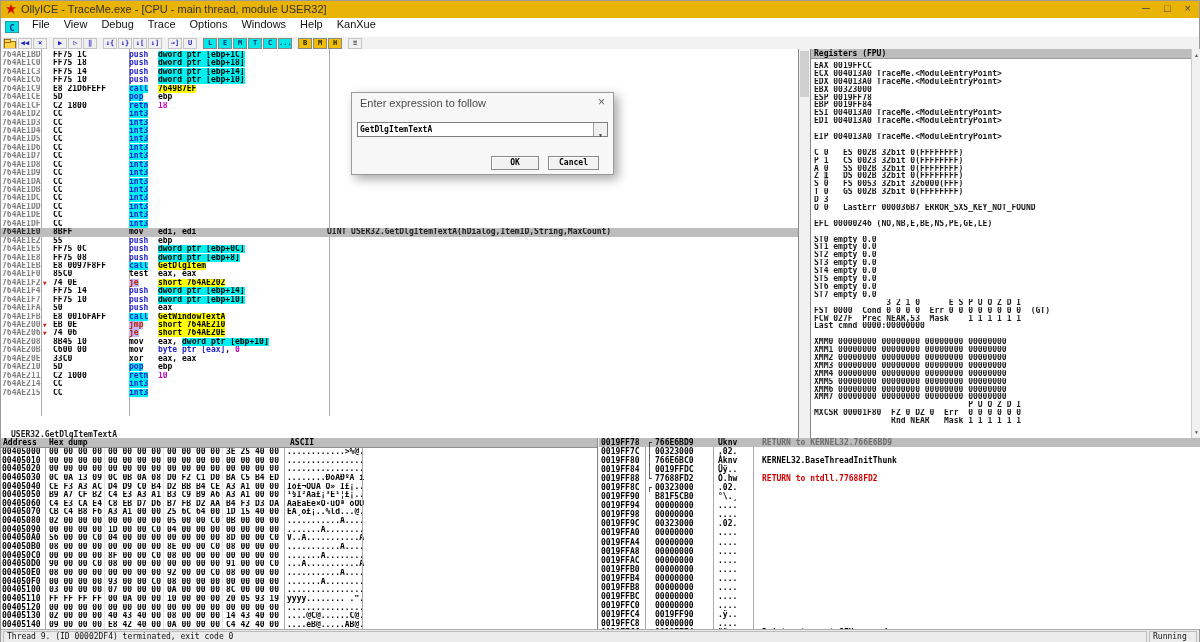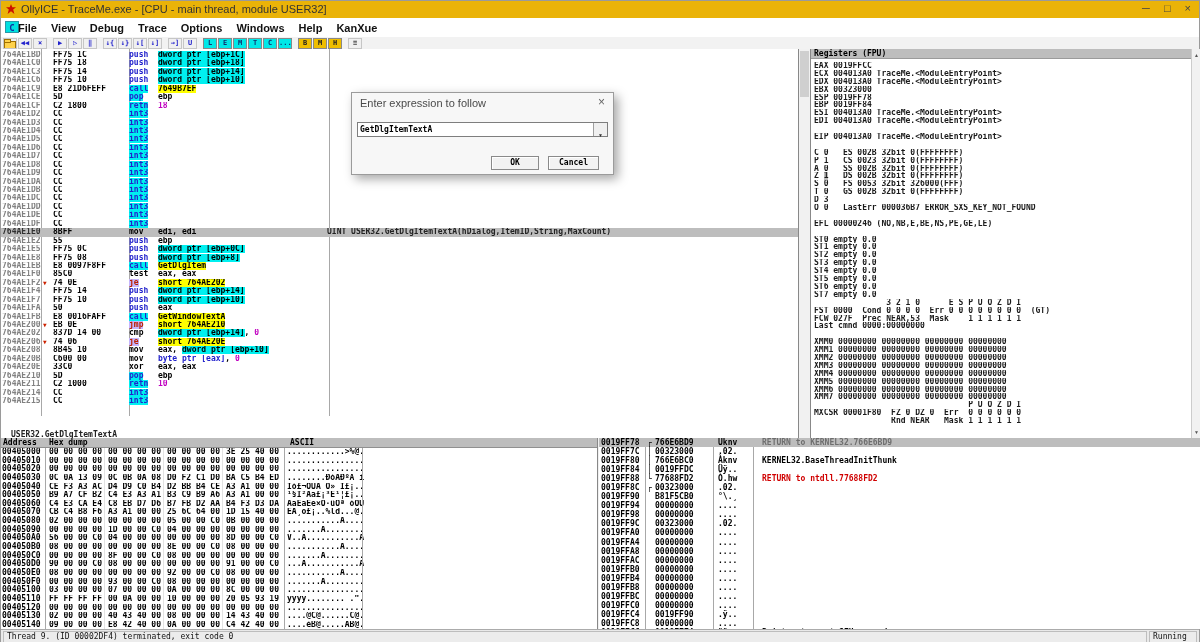--- a/index.html
+++ b/index.html
@@ -9,21 +9,21 @@
   .titlebar{position:absolute;left:0;top:0;width:100%;height:17px;background:#eab308;}
   .app-icon{position:absolute;left:5px;top:3px;width:10px;height:10px;background:#CC1100;
     clip-path:polygon(50% 0,63% 33%,100% 33%,72% 55%,84% 100%,50% 72%,16% 100%,28% 55%,0 33%,37% 33%);}
   .title-text{position:absolute;left:20px;top:2px;font-size:11px;color:#333;white-space:nowrap;}
   .win-controls{position:absolute;right:8px;top:1px;display:flex;gap:14px;font-size:11px;color:#444;}
   .win-controls span{cursor:default;}
   
   .menubar{position:absolute;left:0;top:17px;width:100%;height:19px;background:#FFFFFF;border-bottom:1px solid #E8E8E8;}
   .mdi-icon{position:absolute;left:4px;top:3px;width:14px;height:12px;background:#00E0E0;color:#1030A0;
     font:bold 9px/12px "DejaVu Sans Mono",monospace;text-align:center;border:1px solid #2898A8;box-sizing:border-box;}
-  #menu-items{position:absolute;left:10px;top:0;height:19px;display:flex;align-items:center;font-weight:bold;}
+  #menu-items{position:absolute;left:24px;top:0;height:19px;display:flex;align-items:flex-start;}
   .menu-item{font-size:11px;color:#111;padding:0 7px;white-space:nowrap;}
   
   .toolbar{position:absolute;left:0;top:36px;width:100%;height:12px;background:#F2F2F2;display:flex;align-items:center;padding-left:2px;box-sizing:border-box;}
   .tb-btn{flex:0 0 auto;width:14px;height:11px;margin-right:1px;background:#F0F0F0;border:1px solid #C6C6C6;
     font:bold 7px/9px "DejaVu Sans Mono",monospace;text-align:center;color:#2222CC;box-sizing:border-box;overflow:hidden;padding:0;}
   .tb-sep{flex:0 0 5px;height:11px;}
   .folder-glyph{display:block;width:10px;height:6px;margin:2px auto 0;background:#FFD24A;border:1px solid #A07000;position:relative;}
   .folder-glyph:before{content:"";position:absolute;left:-1px;top:-3px;width:5px;height:2px;background:#FFD24A;border:1px solid #A07000;}
   #disasm{position:absolute;left:0;top:48px;width:798px;height:389px;background:#FFF;border-right:1px solid #888;overflow:hidden;box-sizing:border-box;}
   .vline{position:absolute;top:0;width:1px;background:#A8A8A8;}
@@ -178,21 +178,20 @@
         <div class="drow"><span class="c-addr">764AE1E5</span><span class="c-mark"></span><span class="c-hex">FF75 0C</span><span class="c-instr"><span class="tk-b">push</span><span>  </span><span class="tk-cy">dword ptr [ebp+0C]</span></span><span class="c-cmt"></span></div>
         <div class="drow"><span class="c-addr">764AE1E8</span><span class="c-mark"></span><span class="c-hex">FF75 08</span><span class="c-instr"><span class="tk-b">push</span><span>  </span><span class="tk-cy">dword ptr [ebp+8]</span></span><span class="c-cmt"></span></div>
         <div class="drow"><span class="c-addr">764AE1EB</span><span class="c-mark"></span><span class="c-hex">E8 0097F8FF</span><span class="c-instr"><span class="tk-mncy">call</span><span>  </span><span class="tk-y">GetDlgItem</span></span><span class="c-cmt"></span></div>
         <div class="drow"><span class="c-addr">764AE1F0</span><span class="c-mark"></span><span class="c-hex">85C0</span><span class="c-instr"><span>test</span><span>  </span><span>eax, eax</span></span><span class="c-cmt"></span></div>
         <div class="drow"><span class="c-addr">764AE1F2</span><span class="c-mark">▼</span><span class="c-hex">74 0E</span><span class="c-instr"><span class="tk-jy">je</span><span>    </span><span class="tk-y">short 764AE202</span></span><span class="c-cmt"></span></div>
         <div class="drow"><span class="c-addr">764AE1F4</span><span class="c-mark"></span><span class="c-hex">FF75 14</span><span class="c-instr"><span class="tk-b">push</span><span>  </span><span class="tk-cy">dword ptr [ebp+14]</span></span><span class="c-cmt"></span></div>
         <div class="drow"><span class="c-addr">764AE1F7</span><span class="c-mark"></span><span class="c-hex">FF75 10</span><span class="c-instr"><span class="tk-b">push</span><span>  </span><span class="tk-cy">dword ptr [ebp+10]</span></span><span class="c-cmt"></span></div>
         <div class="drow"><span class="c-addr">764AE1FA</span><span class="c-mark"></span><span class="c-hex">50</span><span class="c-instr"><span class="tk-b">push</span><span>  </span><span>eax</span></span><span class="c-cmt"></span></div>
         <div class="drow"><span class="c-addr">764AE1FB</span><span class="c-mark"></span><span class="c-hex">E8 0016FAFF</span><span class="c-instr"><span class="tk-mncy">call</span><span>  </span><span class="tk-y">GetWindowTextA</span></span><span class="c-cmt"></span></div>
         <div class="drow"><span class="c-addr">764AE200</span><span class="c-mark">▼</span><span class="c-hex">EB 0E</span><span class="c-instr"><span class="tk-jy">jmp</span><span>   </span><span class="tk-y">short 764AE210</span></span><span class="c-cmt"></span></div>
-        <div class="drow"><span class="c-addr">764AE202</span><span class="c-mark"></span><span class="c-hex">837D 14 00</span><span class="c-instr"><span>cmp</span><span>   </span><span class="tk-cy">dword ptr [ebp+14]</span><span>, </span><span class="tk-m">0</span></span><span class="c-cmt"></span></div>
         <div class="drow"><span class="c-addr">764AE206</span><span class="c-mark">▼</span><span class="c-hex">74 06</span><span class="c-instr"><span class="tk-jy">je</span><span>    </span><span class="tk-y">short 764AE20E</span></span><span class="c-cmt"></span></div>
         <div class="drow"><span class="c-addr">764AE208</span><span class="c-mark"></span><span class="c-hex">8B45 10</span><span class="c-instr"><span>mov</span><span>   </span><span>eax, </span><span class="tk-cy">dword ptr [ebp+10]</span></span><span class="c-cmt"></span></div>
         <div class="drow"><span class="c-addr">764AE20B</span><span class="c-mark"></span><span class="c-hex">C600 00</span><span class="c-instr"><span>mov</span><span>   </span><span class="tk-b">byte ptr [eax]</span><span>, </span><span class="tk-m">0</span></span><span class="c-cmt"></span></div>
         <div class="drow"><span class="c-addr">764AE20E</span><span class="c-mark"></span><span class="c-hex">33C0</span><span class="c-instr"><span>xor</span><span>   </span><span>eax, eax</span></span><span class="c-cmt"></span></div>
         <div class="drow"><span class="c-addr">764AE210</span><span class="c-mark"></span><span class="c-hex">5D</span><span class="c-instr"><span class="tk-mncy">pop</span><span>   </span><span>ebp</span></span><span class="c-cmt"></span></div>
         <div class="drow"><span class="c-addr">764AE211</span><span class="c-mark"></span><span class="c-hex">C2 1000</span><span class="c-instr"><span class="tk-mncy">retn</span><span>  </span><span class="tk-m">10</span></span><span class="c-cmt"></span></div>
         <div class="drow"><span class="c-addr">764AE214</span><span class="c-mark"></span><span class="c-hex">CC</span><span class="c-instr"><span class="tk-mncy">int3</span></span><span class="c-cmt"></span></div>
         <div class="drow"><span class="c-addr">764AE215</span><span class="c-mark"></span><span class="c-hex">CC</span><span class="c-instr"><span class="tk-mncy">int3</span></span><span class="c-cmt"></span></div>
       </div>
     <div class="info-line">USER32.GetDlgItemTextA</div>

